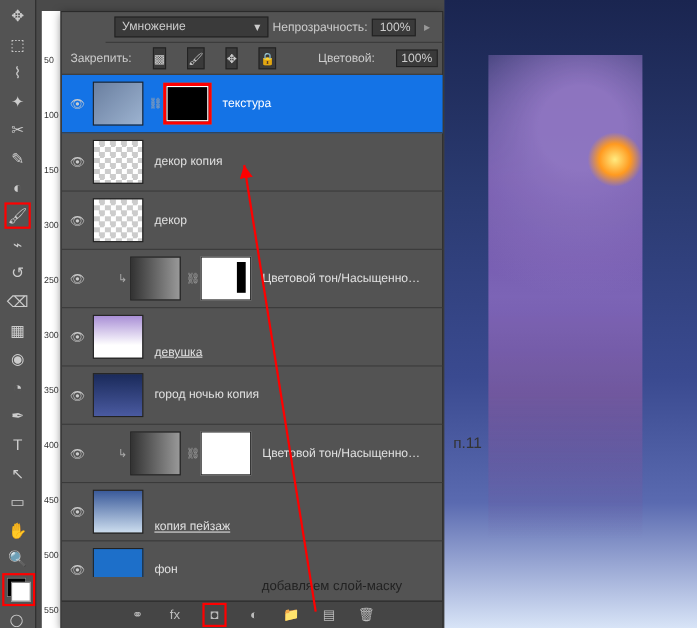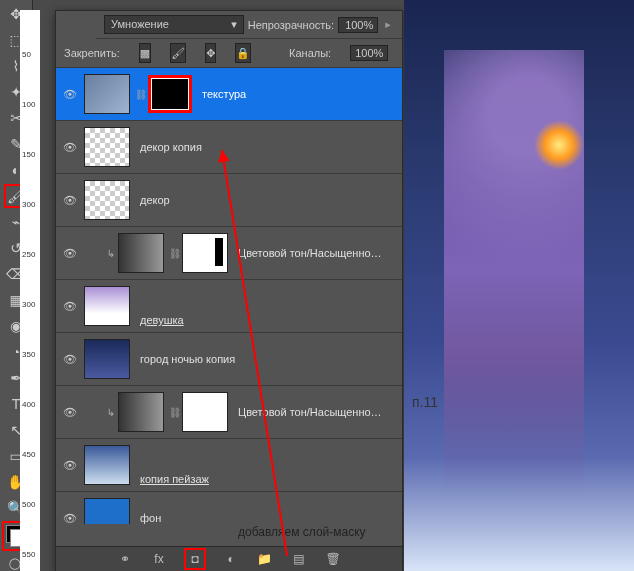--- a/index.html
+++ b/index.html
@@ -68,21 +68,21 @@
   bottom: 0;
   width: 22px;
   height: 16px;
   display: flex;
   align-items: center;
   justify-content: center;
   color: #ccc;
 }
 .rulers-v {
   position: absolute;
-  left: 20px;
+  left: 38px;
   top: 10px;
   width: 20px;
   bottom: 0;
   background: #fff;
   font-size: 8px;
   color: #333;
 }
 .ruler-mark {
   position: absolute;
   left: 2px;
@@ -403,21 +403,21 @@
     <span class="dd-arrow">▸</span>
   </div>
 
   <div class="lock-row">
     <span class="label">Закрепить:</span>
     <span class="lock-icon">▩</span>
     <span class="lock-icon">🖌</span>
     <span class="lock-icon">✥</span>
     <span class="lock-icon">🔒</span>
     <span style="flex:1"></span>
-    <span class="label">Каналы:</span>
+    <span class="label">Цветовой:</span>
     <span class="input-num">100%</span>
     <span class="dd-arrow">▸</span>
   </div>
 
   <div class="layers">
 
     <div class="layer selected">
       <div class="eye">👁</div>
       <div class="thumb frost"></div>
       <div class="link-ic">⛓</div>

